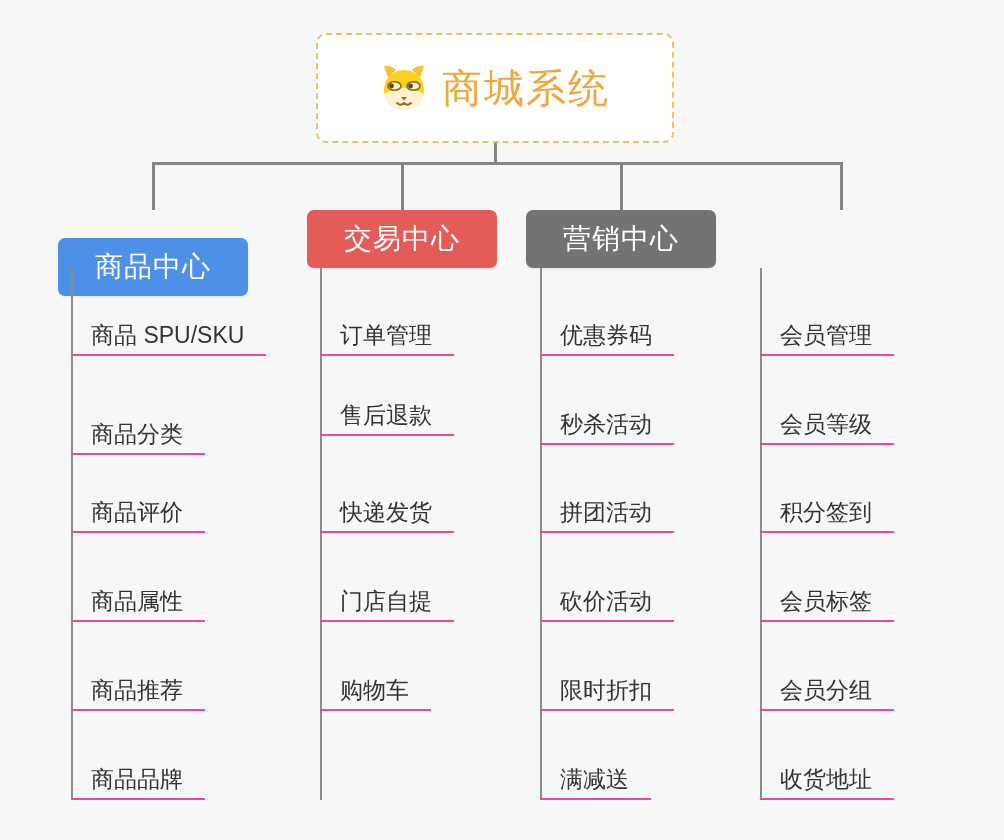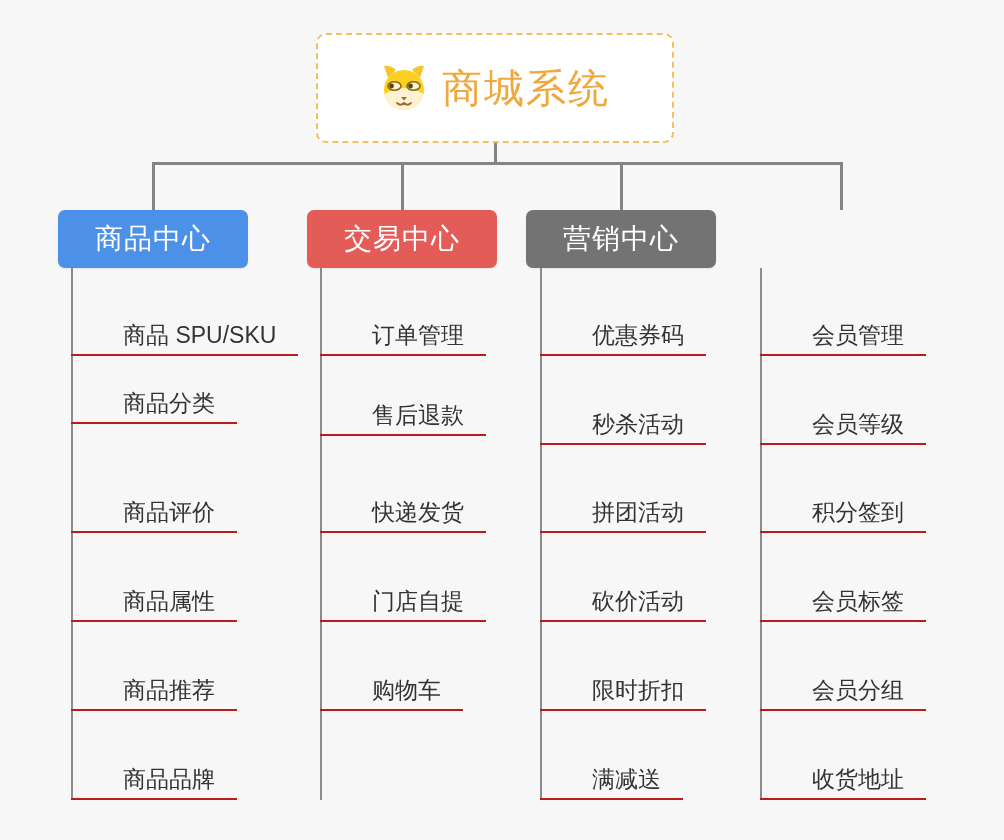--- a/index.html
+++ b/index.html
@@ -37,22 +37,22 @@
     position:absolute;top:210px;width:190px;height:58px;
     border-radius:7px;
     display:flex;align-items:center;justify-content:center;
     color:#ffffff;font-size:28px;letter-spacing:1px;
     box-shadow:0 1px 2px rgba(0,0,0,0.08);
   }
   
   .leaf{
     position:absolute;
     font-size:23px;color:#333333;line-height:30px;
-    padding:0 22px 4px 52px;
-    border-bottom:2px solid #b91c1c;
+    padding:0 22px 4px 20px;
+    border-bottom:2px solid #ec4899;
     white-space:nowrap;
   }
 </style>
 </head>
 <body>
 
 <div class="canvas">
 
   <div class="conn root-v"></div>
   <div class="conn rail"></div>
@@ -70,24 +70,24 @@
       <ellipse cx="14.5" cy="22" rx="6.5" ry="4.2" fill="#fdf3d3" stroke="#8a6d1a" stroke-width="1.6"></ellipse>
       <ellipse cx="33.5" cy="22" rx="6.5" ry="4.2" fill="#fdf3d3" stroke="#8a6d1a" stroke-width="1.6"></ellipse>
       <circle cx="11.5" cy="22" r="2.4" fill="#5b4410"></circle>
       <circle cx="30.5" cy="22" r="2.4" fill="#5b4410"></circle>
       <path d="M21 33 L27 33 L24 36.5 Z" fill="#9c6b2f"></path>
       <path d="M17 39 Q20.5 42.5 24 39 Q27.5 42.5 31 39" fill="none" stroke="#9c6b2f" stroke-width="1.8" stroke-linecap="round"></path>
     </svg>
     <span class="root-title">商城系统</span>
   </div>
 
-  <div class="bnode" style="left: 58px; background-color: rgb(77, 144, 232);">商品中心</div>
+  <div class="bnode" style="left: 58px; background-color: rgb(77, 144, 232); margin-top: 28px;">商品中心</div>
   <div class="trunk" style="left:71px"></div>
   <div class="leaf" style="left:71px;top:320px">商品 SPU/SKU</div>
-  <div class="leaf" style="left:71px;top:388px">商品分类</div>
+  <div class="leaf" style="left:71px;top:419px">商品分类</div>
   <div class="leaf" style="left:71px;top:497px">商品评价</div>
   <div class="leaf" style="left:71px;top:586px">商品属性</div>
   <div class="leaf" style="left:71px;top:675px">商品推荐</div>
   <div class="leaf" style="left:71px;top:764px">商品品牌</div>
 
   <div class="bnode" style="left: 307px; background-color: rgb(228, 92, 88); font-family: Liberation Serif, serif;">交易中心</div>
   <div class="trunk" style="left:320px"></div>
   <div class="leaf" style="left:320px;top:320px">订单管理</div>
   <div class="leaf" style="left:320px;top:400px">售后退款</div>
   <div class="leaf" style="left:320px;top:497px">快递发货</div>

